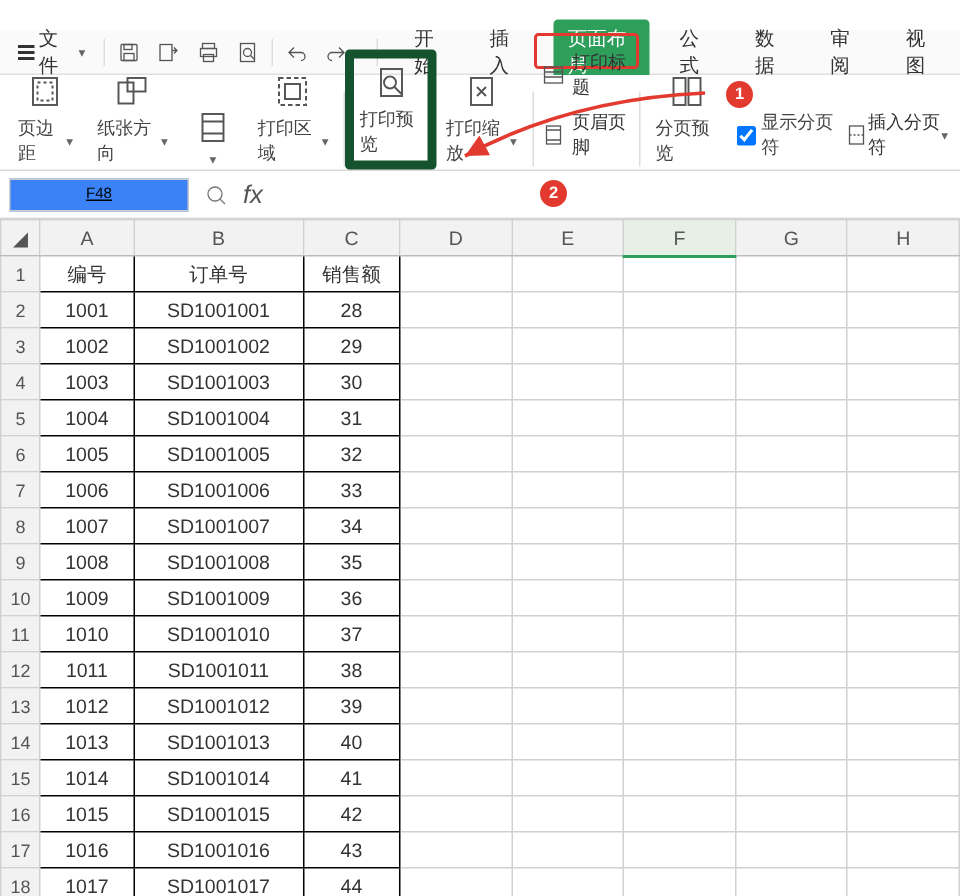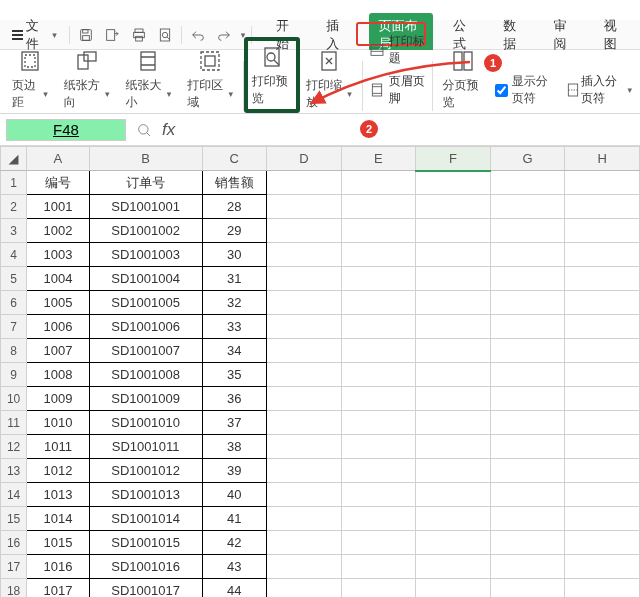--- a/index.html
+++ b/index.html
@@ -112,21 +112,21 @@
   .rgroup .ricon {
     width: 28px; height: 28px;
     display: flex; align-items: center; justify-content: center;
   }
   .rgroup .ricon svg { width: 24px; height: 24px; stroke: #555; fill: none; stroke-width: 1.3; }
   .rgroup .rlabel-row {
     display: flex; align-items: center; gap: 2px;
     font-size: 12px; color: #444;
   }
   .rhl {
-    border: 4px solid #14532d;
+    border: 6px solid #14532d;
     border-radius: 3px;
     padding: 2px 4px;
     margin: -2px -4px;
   }
   .rcheck {
     display: flex; align-items: center; gap: 4px;
     font-size: 12px; color: #444;
     padding: 0 6px 14px 6px;
   }
   .rcheck input { margin:0; }
@@ -141,22 +141,22 @@
     height: 32px;
     border-bottom: 1px solid #d8d8d8;
     padding: 0 6px;
     gap: 8px;
     position: relative;
   }
   .namebox {
     width: 120px;
     height: 22px;
     border: 1px solid #ccc;
-    background: #86efac;
-    font-size: 15px;
+    background: #3b82f6;
+    font-size: 10px;
     padding: 2px 6px;
     text-align: center;
     text-decoration: underline;
   }
   .fb-icon {
     width: 20px; height: 20px;
     display: flex; align-items: center; justify-content: center;
     color: #777;
   }
   .fb-icon svg { width: 16px; height: 16px; stroke: #777; fill:none; stroke-width:1.3; }
@@ -305,21 +305,20 @@
   </div>
 
   <div class="rgroup">
     <div class="ricon">
       <svg viewBox="0 0 24 24">
           <rect x="5" y="3" width="14" height="18"></rect>
           <path d="M5 8 H19 M5 16 H19"></path>
         </svg>
     </div>
     <div class="rlabel-row">
-        <span>纸张大小</span>
         <span class="caret">▾</span>
       </div>
   </div>
 
   <div class="rgroup">
     <div class="ricon">
       <svg viewBox="0 0 24 24">
           <rect x="3" y="3" width="18" height="18" stroke-dasharray="3 2"></rect>
           <rect x="7" y="7" width="10" height="10"></rect>
         </svg>

